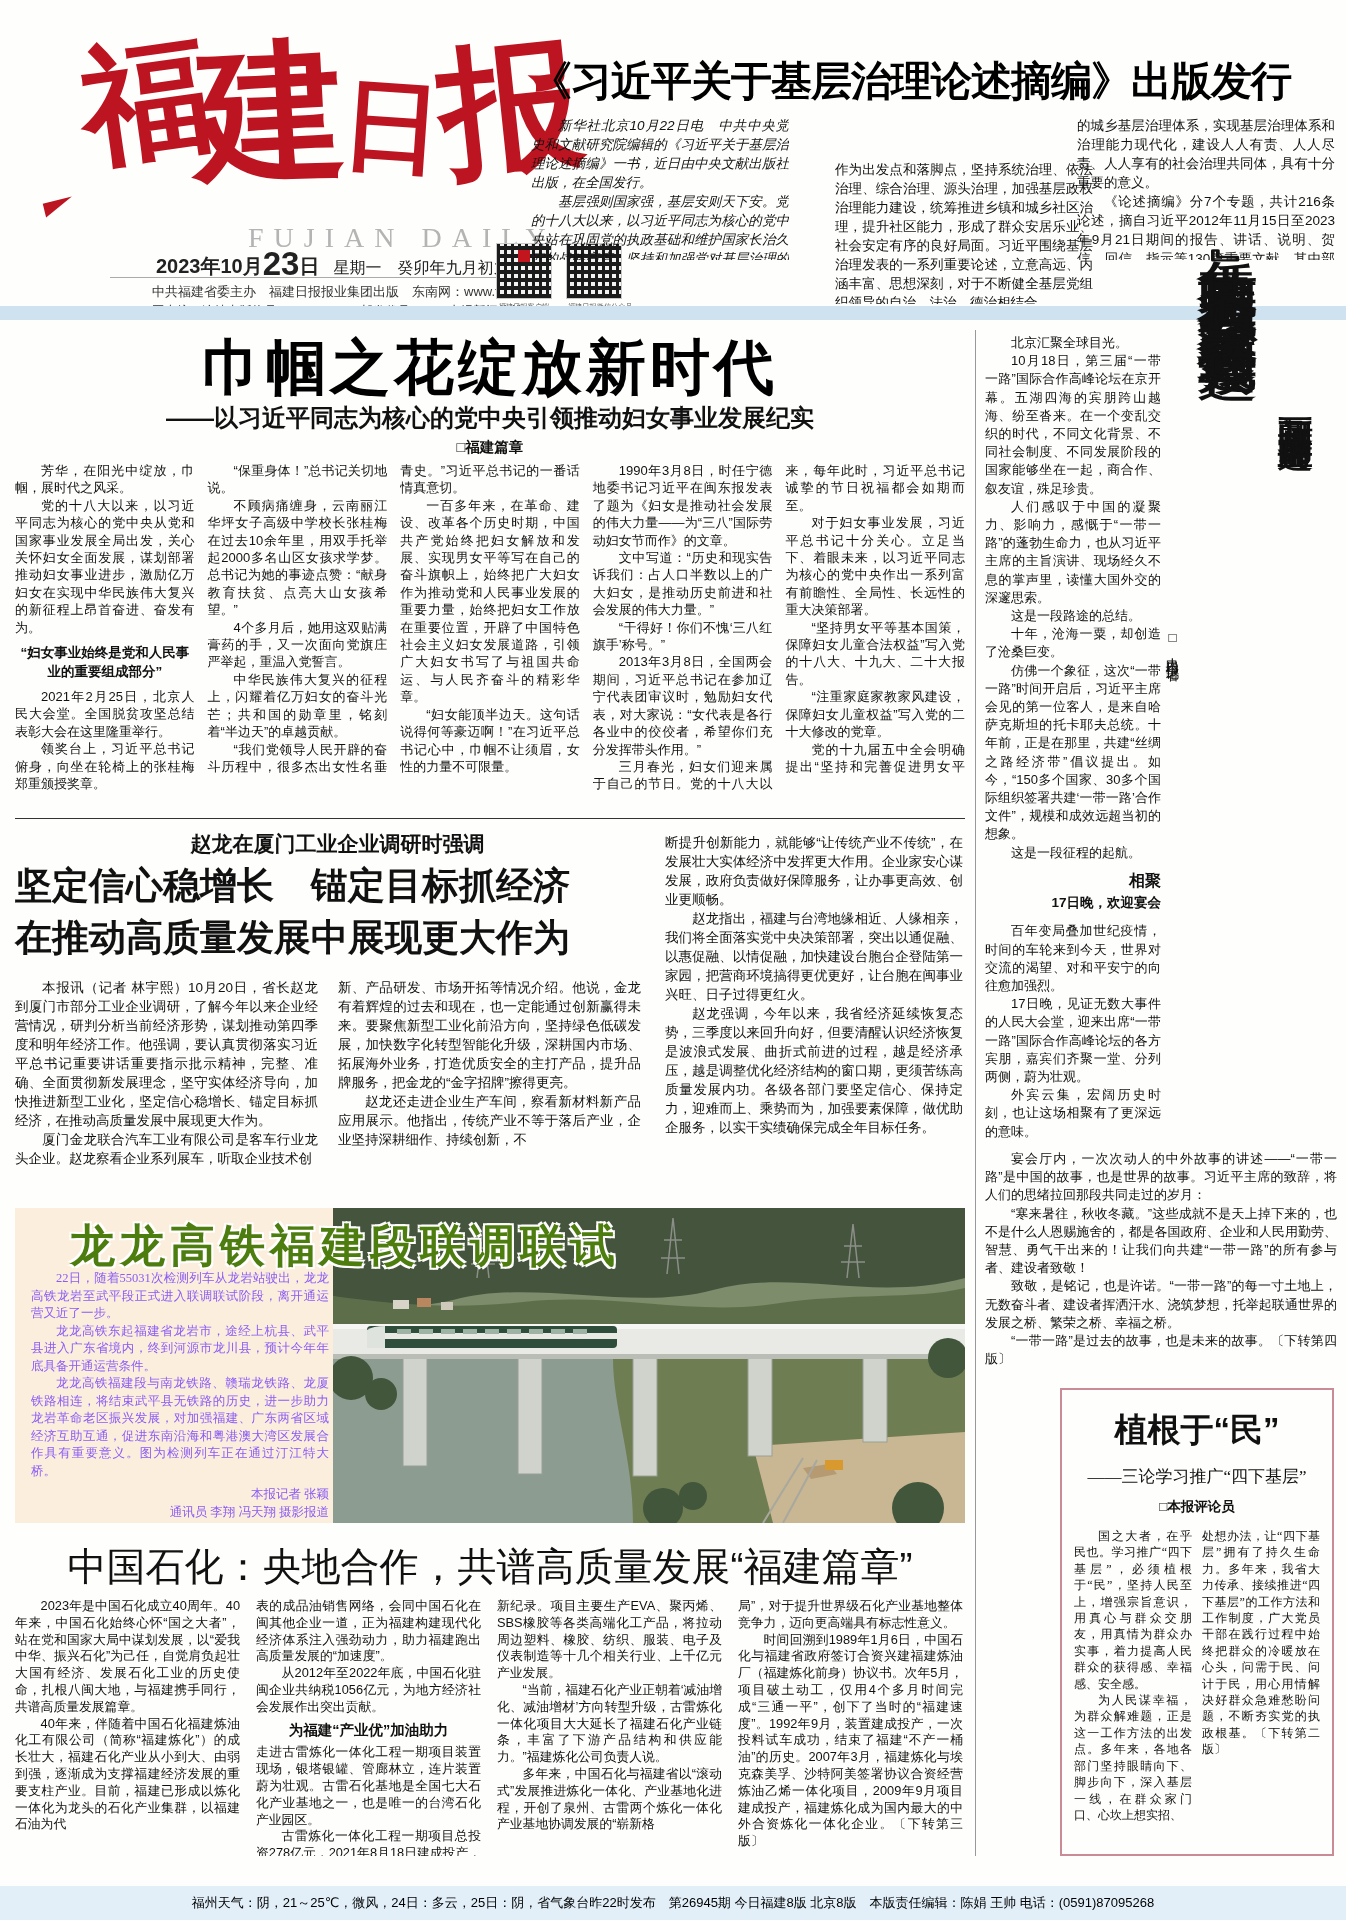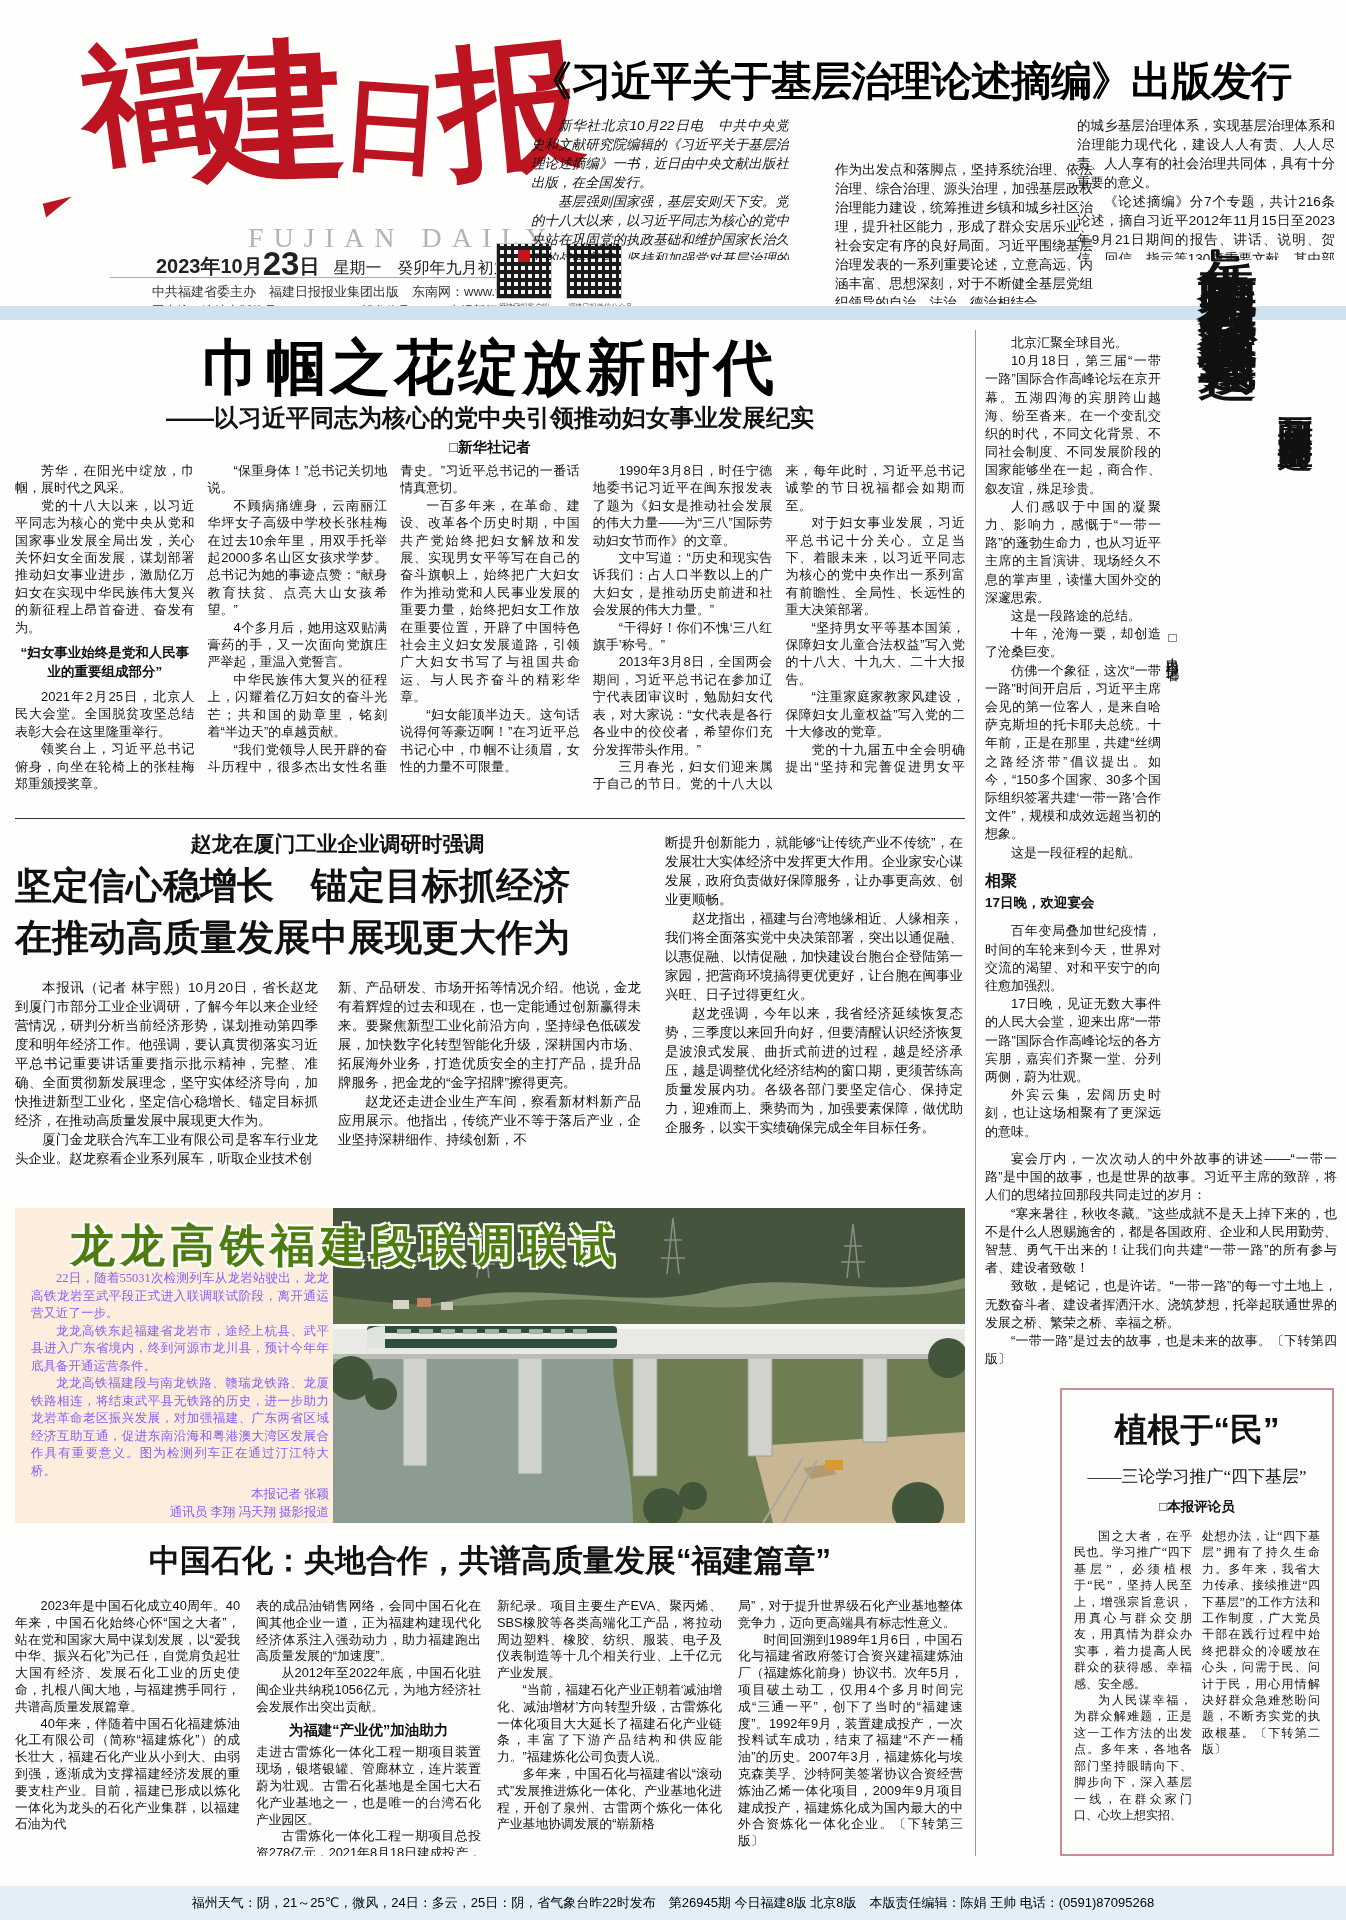--- a/index.html
+++ b/index.html
@@ -64,30 +64,30 @@
   
   .rail{left:15px;top:1208px;width:950px;height:315px;background:#fbeedd;}
   .rail-title{left:55px;top:8px;font-size:45px;font-weight:900;letter-spacing:5px;color:#4d7c0f;
       z-index:3;text-shadow:-2px -2px 0 #fff,2px -2px 0 #fff,-2px 2px 0 #fff,2px 2px 0 #fff;}
   .rail-cap{left:16px;top:62px;width:298px;font-size:12.5px;line-height:17.5px;color:#8b5cf6;
             font-family:"Liberation Serif","DejaVu Serif",serif;}
   .rail-by{text-align:right;margin-top:6px;text-indent:0;}
   .photo{left:318px;top:0;width:632px;height:315px;overflow:hidden;}
 
   
-  .s-title{left:15px;top:1540px;width:950px;text-align:center;font-size:31px;font-weight:700;
+  .s-title{left:15px;top:1540px;width:950px;text-align:center;font-size:39px;font-weight:400;
            letter-spacing:0px;white-space:nowrap;}
   .s-col{top:1598px;width:225px;height:258px;font-size:12.8px;line-height:16.8px;overflow:hidden;}
   .s-sub{font-weight:900;text-align:center;font-size:14.5px;padding:6px 0;}
 
   
   .vline{left:975px;top:330px;width:1px;height:1526px;background:#999;}
   .br-body{left:985px;top:334px;width:176px;height:806px;font-size:13px;line-height:18.2px;
            overflow:hidden;}
-  .br-subhead{text-align:left;margin:10px 0;}
+  .br-subhead{text-align:right;margin:10px 0;}
   .br-sub1{font-weight:900;font-size:16px;}
   .br-sub2{font-weight:900;font-size:13.5px;margin-top:4px;}
   .vert{writing-mode:vertical-rl;}
   .br-byline{left:1163px;top:630px;font-size:13.5px;letter-spacing:2px;}
   .br-head{left:1198px;top:336px;height:810px;font-size:38px;font-weight:900;letter-spacing:-5px;
            transform:scaleX(1.55);transform-origin:left top;line-height:1;}
   .br-kicker{left:1272px;top:424px;height:560px;font-size:27px;font-weight:800;letter-spacing:-2px;
            transform:scaleX(1.3);transform-origin:left top;}
   .br-bottom{left:985px;top:1150px;width:352px;height:226px;font-size:13px;line-height:18.2px;
              overflow:hidden;}
@@ -147,21 +147,21 @@
     </div>
   <div class="abs tr-col just cont" style="left:1077px;">
       <p>的城乡基层治理体系，实现基层治理体系和治理能力现代化，建设人人有责、人人尽责、人人享有的社会治理共同体，具有十分重要的意义。</p>
       <p>《论述摘编》分7个专题，共计216条论述，摘自习近平2012年11月15日至2023年9月21日期间的报告、讲话、说明、贺信、回信、指示等130篇重要文献。其中部分论述是第一次公开发表。</p>
     </div>
 
   <div class="abs band"></div>
 
   <div class="abs m-title">巾帼之花绽放新时代</div>
   <div class="abs m-sub">——以习近平同志为核心的党中央引领推动妇女事业发展纪实</div>
-  <div class="abs m-byline">□新华社记者</div>
+  <div class="abs m-byline">□福建篇章</div>
   <div class="abs m-body just">
     <div>
         <p>芳华，在阳光中绽放，巾帼，展时代之风采。</p>
         <p>党的十八大以来，以习近平同志为核心的党中央从党和国家事业发展全局出发，关心关怀妇女全面发展，谋划部署推动妇女事业进步，激励亿万妇女在实现中华民族伟大复兴的新征程上昂首奋进、奋发有为。</p>
       </div>
     <div class="colsub">“妇女事业始终是党和人民事业的重要组成部分”</div>
     <div>
         <p>2021年2月25日，北京人民大会堂。全国脱贫攻坚总结表彰大会在这里隆重举行。</p>
         <p>领奖台上，习近平总书记俯身，向坐在轮椅上的张桂梅郑重颁授奖章。</p>
         <p>“保重身体！”总书记关切地说。</p>

